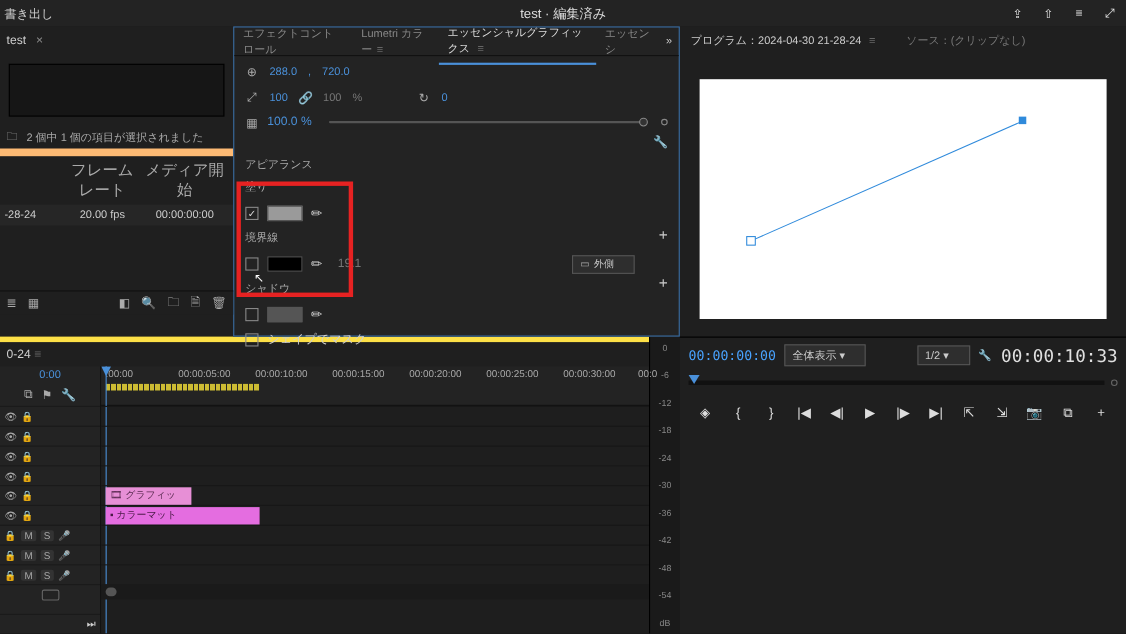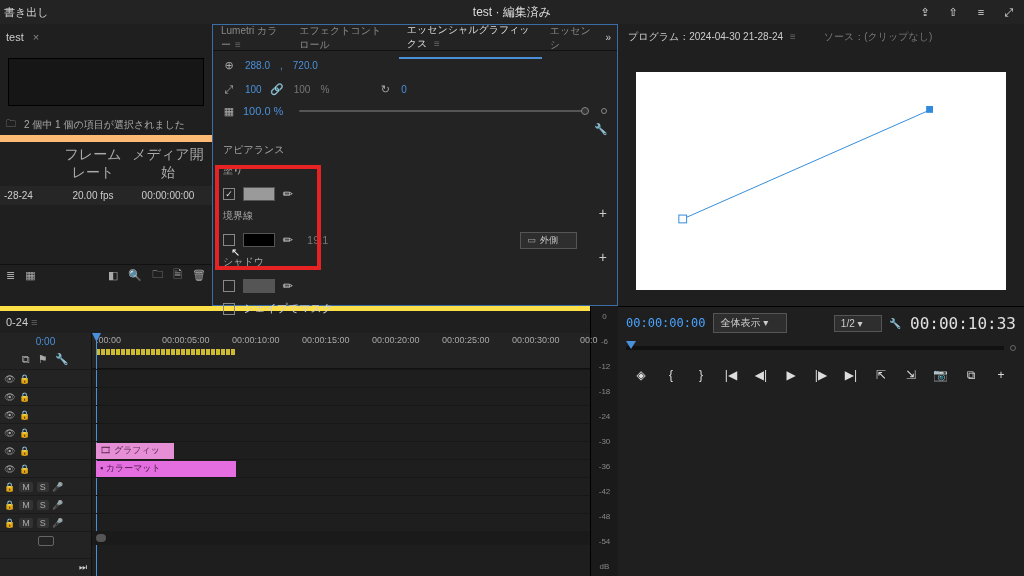--- a/index.html
+++ b/index.html
@@ -149,22 +149,22 @@
     </div>
     <div class="proj-row">
       <div>-28-24</div>
       <div>20.00 fps</div>
       <div>00:00:00:00</div>
     </div>
   </div>
 
   <div class="center-panel">
     <div class="ctabs">
+      <span class="ctab">エフェクトコントロール</span>
       <span class="ctab"><span>Lumetri カラー</span><span class="tmenu">≡</span></span>
-      <span class="ctab">エフェクトコントロール</span>
       <span class="ctab active"><span>エッセンシャルグラフィックス</span><span class="tmenu"> ≡</span></span>
       <span class="ctab">エッセンシ</span>
       <span class="chev">»</span>
     </div>
     <div class="transform-row">
       <span class="tiny-ico">⊕</span>
       <span class="blue-val">288.0</span>,
       <span class="blue-val">720.0</span>
     </div>
     <div class="transform-row">

